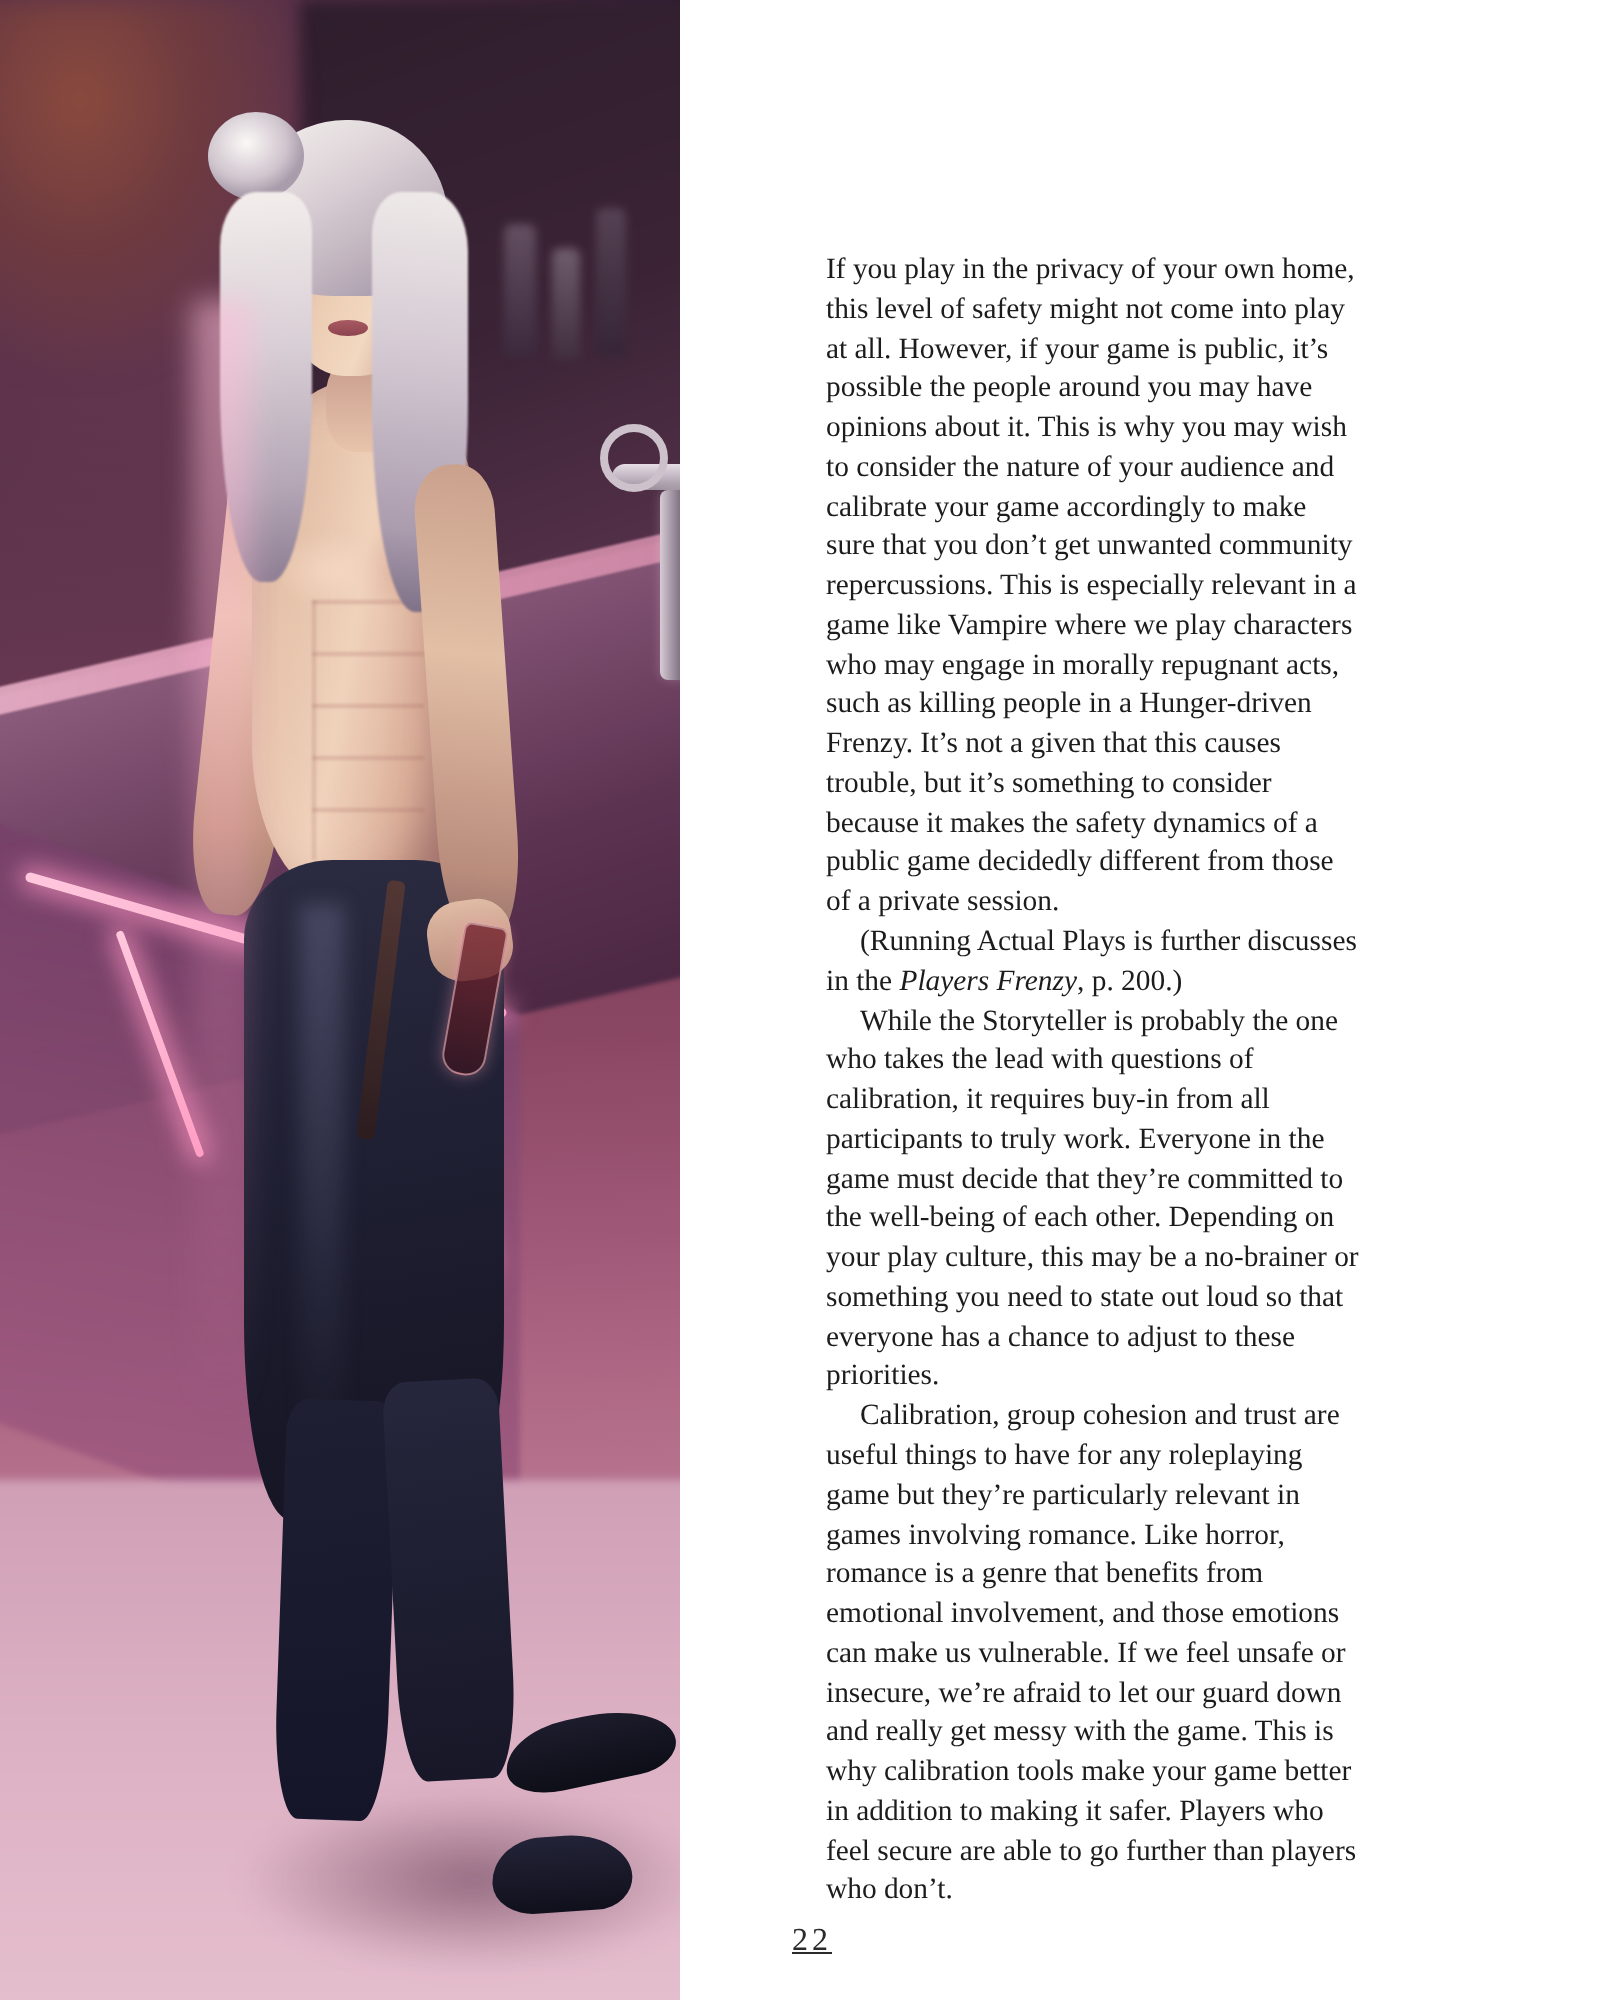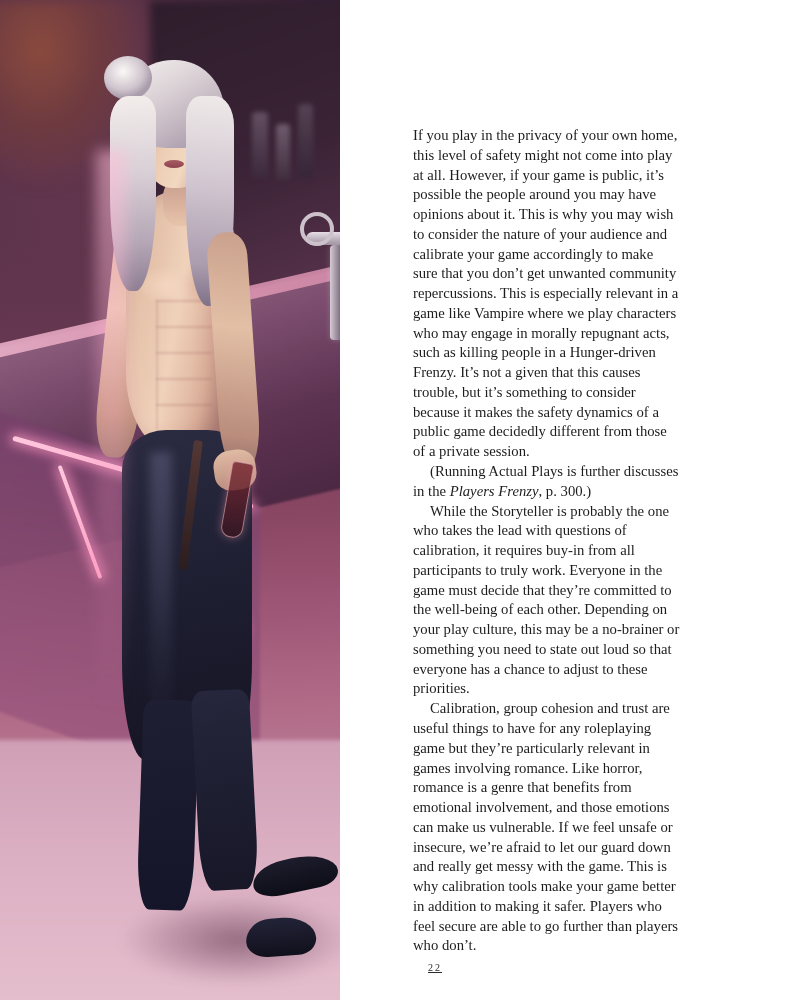--- a/index.html
+++ b/index.html
@@ -311,23 +311,23 @@
     color: #1c1c1c;
     text-align: left;
     hyphens: none;
   }
   .textcol p.indent { text-indent: 17px; }
   .textcol p + p { margin-top: 0; }
   .italic { font-style: italic; }
 
   .folio {
     position: absolute;
-    left: 428px;
+    left: 396px;
     top: 962px;
-    font-size: 10px;
+    font-size: 16px;
     letter-spacing: 2px;
     color: #2a2a2a;
     font-family: "Liberation Serif", serif;
     text-decoration: underline;
   }
 </style>
 </head>
 <body>
 
 <div id="page">
@@ -400,19 +400,19 @@
           C 58,224 40,210 50,196 C 60,182 42,168 52,154
           C 62,140 44,126 54,112 C 64,98 46,84 56,70
           C 66,56 48,42 58,28 C 66,16 56,8 60,0 Z"></path>
         <path fill="#ffffff" d="M0,0 L60,0 L60,120 C 40,100 20,60 0,0 Z" opacity="0"></path>
       </svg>
     </div>
   </div>
 
   <div class="textcol">
       <p><span>If you play in the privacy of your own home, this level of safety might not come into play at all. However, if your game is public, it’s possible the people around you may have opinions about it. This is why you may wish to consider the nature of your audience and calibrate your game accordingly to make sure that you don’t get unwanted community repercussions. This is especially relevant in a game like Vampire where we play characters who may engage in morally repugnant acts, such as killing people in a Hunger-driven Frenzy. It’s not a given that this causes trouble, but it’s something to consider because it makes the safety dynamics of a public game decidedly different from those of a private session.</span></p>
-      <p class="indent"><span>(Running Actual Plays is further discusses in the </span><span class="italic">Players Frenzy</span><span>, p. 300.)</span></p>
+      <p class="indent"><span>(Running Actual Plays is further discusses in the </span><span class="italic">Players Frenzy</span><span>, p. 200.)</span></p>
       <p class="indent"><span>While the Storyteller is probably the one who takes the lead with questions of calibration, it requires buy-in from all participants to truly work. Everyone in the game must decide that they’re committed to the well-being of each other. Depending on your play culture, this may be a no-brainer or something you need to state out loud so that everyone has a chance to adjust to these priorities.</span></p>
       <p class="indent"><span>Calibration, group cohesion and trust are useful things to have for any roleplaying game but they’re particularly relevant in games involving romance. Like horror, romance is a genre that benefits from emotional involvement, and those emotions can make us vulnerable. If we feel unsafe or insecure, we’re afraid to let our guard down and really get messy with the game. This is why calibration tools make your game better in addition to making it safer. Players who feel secure are able to go further than players who don’t.</span></p>
     </div>
 
   <div class="folio">22</div>
 </div>
 
 </body></html>

